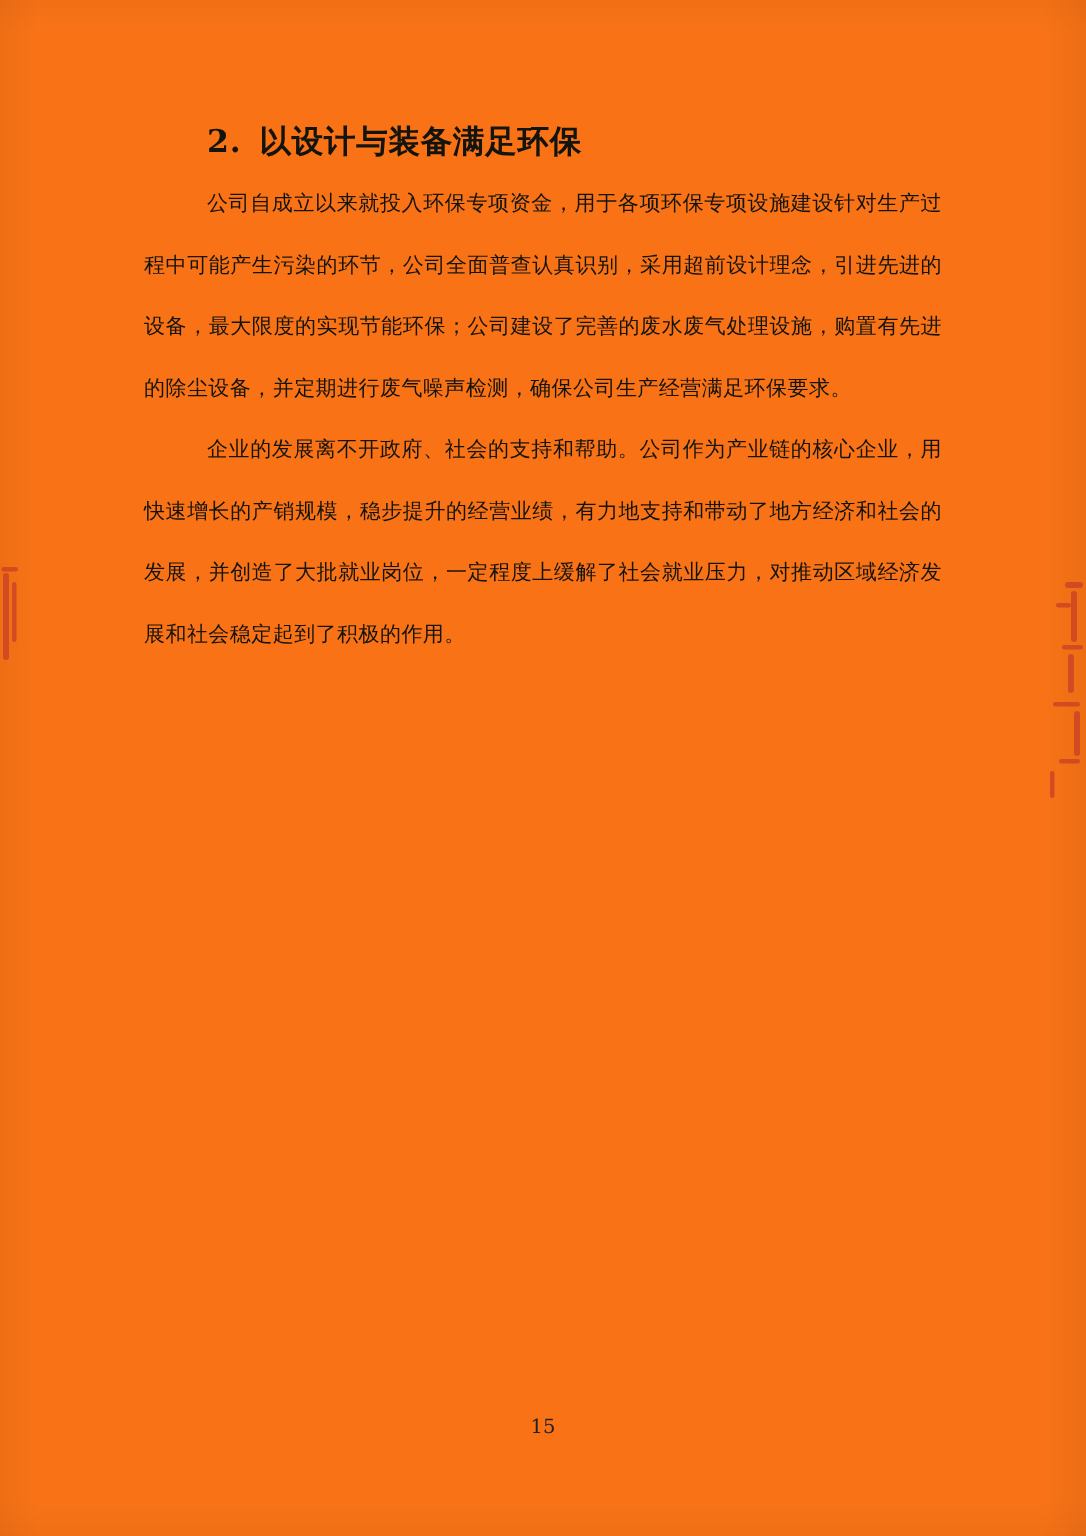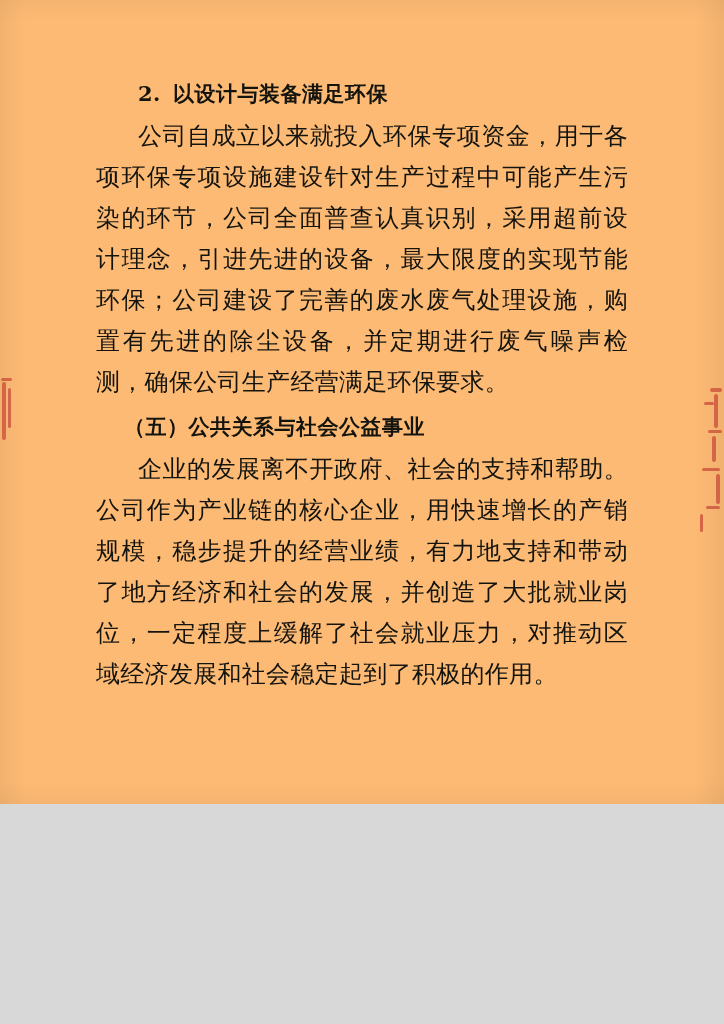--- a/index.html
+++ b/index.html
@@ -3,22 +3,22 @@
 <meta charset="utf-8">
 <style>
   html, body {
     margin: 0;
     padding: 0;
     background: #d8d8d8;
   }
   .page {
     position: relative;
     width: 724px;
-    height: 804px;
-    background: #fdba74;
+    height: 1024px;
+    background: #f97316;
     overflow: hidden;
     font-family: "DejaVu Serif", serif;
     color: #14140f;
   }
   
   .page::before {
     content: "";
     position: absolute;
     inset: 0;
     background:
@@ -44,21 +44,21 @@
   .heading.numbered {
     text-indent: 42px;
   }
   .heading.paren {
     text-indent: 28px;
   }
   .heading .num {
     margin-right: 12px;
   }
   p.body {
-    font-size: 24px;
+    font-size: 14px;
     line-height: 41px;
     margin: 0 0 0 0;
     text-align: justify;
     text-indent: 42px;
     letter-spacing: 0.3px;
   }
   .pagenum {
     position: absolute;
     left: 0;
     right: 0;
@@ -117,23 +117,20 @@
   </div>
 
   <div class="content">
 
     <div class="heading numbered">
       <span class="num">2.</span><span>以设计与装备满足环保</span>
     </div>
 
     <p class="body">公司自成立以来就投入环保专项资金，用于各项环保专项设施建设针对生产过程中可能产生污染的环节，公司全面普查认真识别，采用超前设计理念，引进先进的设备，最大限度的实现节能环保；公司建设了完善的废水废气处理设施，购置有先进的除尘设备，并定期进行废气噪声检测，确保公司生产经营满足环保要求。</p>
 
-    <div class="heading paren">
-      <span>（五）公共关系与社会公益事业</span>
-    </div>
 
 
 
     <p class="body">企业的发展离不开政府、社会的支持和帮助。公司作为产业链的核心企业，用快速增长的产销规模，稳步提升的经营业绩，有力地支持和带动了地方经济和社会的发展，并创造了大批就业岗位，一定程度上缓解了社会就业压力，对推动区域经济发展和社会稳定起到了积极的作用。</p>
 
 
   </div>
 
   <div class="pagenum">15</div>
 

